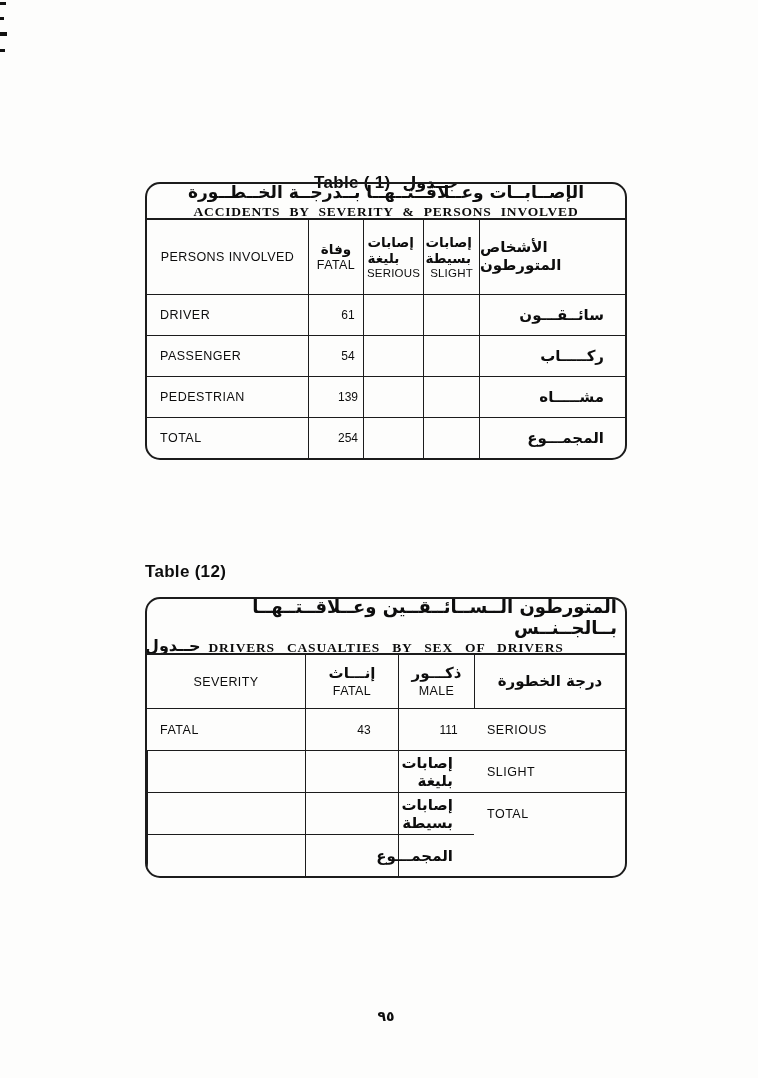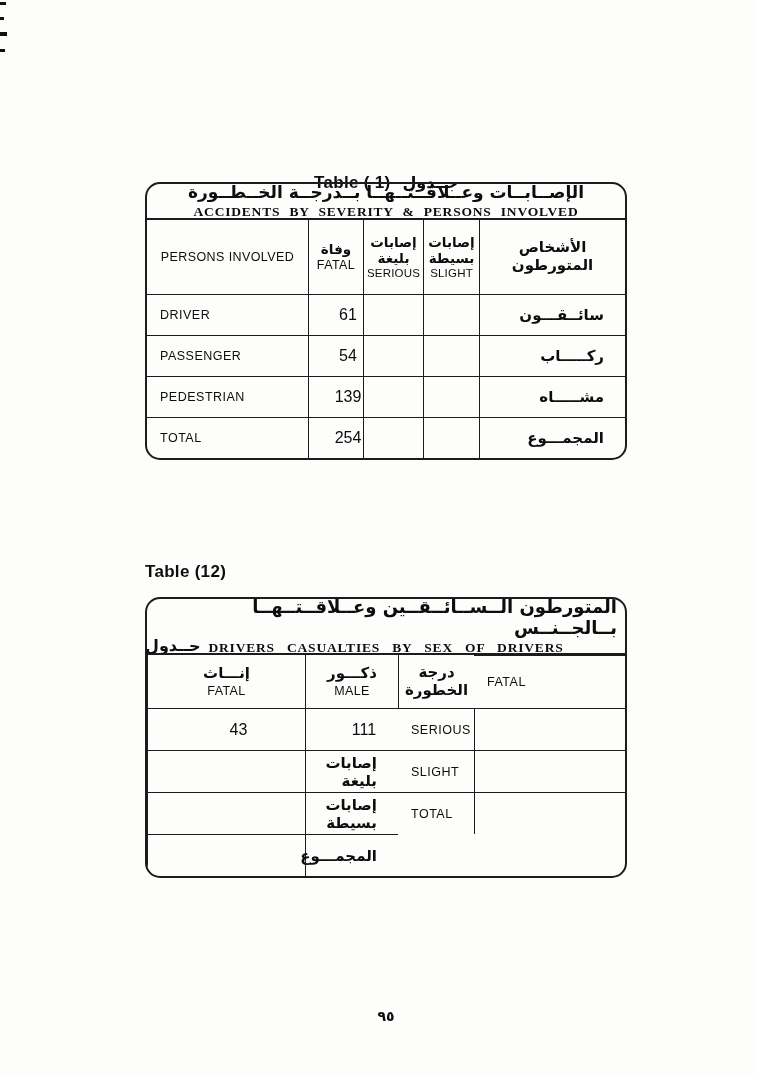--- a/index.html
+++ b/index.html
@@ -56,26 +56,26 @@
   .cell { display:flex; align-items:center; border-top:1.9px solid #1c1c1c; min-width:0; }
   .cell.bl  { border-left:1.9px solid #1c1c1c; }
   .cell.hdr { border-top:none; flex-direction:column; justify-content:center; gap:1px; text-align:center; }
 
   .h-en    { font-size:12.5px; letter-spacing:.4px; white-space:nowrap; }
   .h-en-sm { font-size:11.5px; letter-spacing:.2px; white-space:nowrap; }
   .h-ar {
     direction:rtl;
     font-family:"DejaVu Sans", sans-serif;
     font-weight:bold; font-size:13.5px; line-height:1.18;
-    max-width:52px; text-align:center;
+    max-width:52px; text-align:left;
   }
   .h-ar-wide { max-width:none; font-size:15px; }
 
   .en-cell  { padding-left:13px; font-size:12.5px; letter-spacing:.5px; }
-  .num-cell { justify-content:center; font-size:16px;padding-left:24px; }
+  .num-cell { justify-content:center; font-size:12px;padding-left:24px; }
   .ar-cell  { justify-content:flex-end; padding-right:21px; }
   .ar-cell span {
     direction:rtl;
     font-family:"DejaVu Sans", sans-serif;
     font-weight:bold; font-size:15px;
   }
 
   .page-number {
     position:absolute; left:145px; width:482px; top:1008px;
     text-align:center;
@@ -163,20 +163,23 @@
     <span class="cap-ar" dir="rtl">جــدول</span>
   </div>
 
   <div class="tbl tbl12" style="top:597px;">
     <div class="t-title">
       <div class="t-title-ar">المتورطون الــســائــقــين وعــلاقــتــهــا بــالجــنــس</div>
       <div class="t-title-en">DRIVERS CASUALTIES BY SEX OF DRIVERS</div>
     </div>
     <div class="grid grid12">
 
+      <div class="cell hdr">
+        <span class="h-en">SEVERITY</span>
+      </div>
       <div class="cell hdr bl">
         <span class="h-ar h-ar-wide">إنـــاث</span>
         <span class="h-en">FATAL</span>
       </div>
       <div class="cell hdr bl">
         <span class="h-ar h-ar-wide">ذكـــور</span>
         <span class="h-en">MALE</span>
       </div>
       <div class="cell hdr bl">
         <span class="h-ar h-ar-wide">درجة الخطورة</span>

